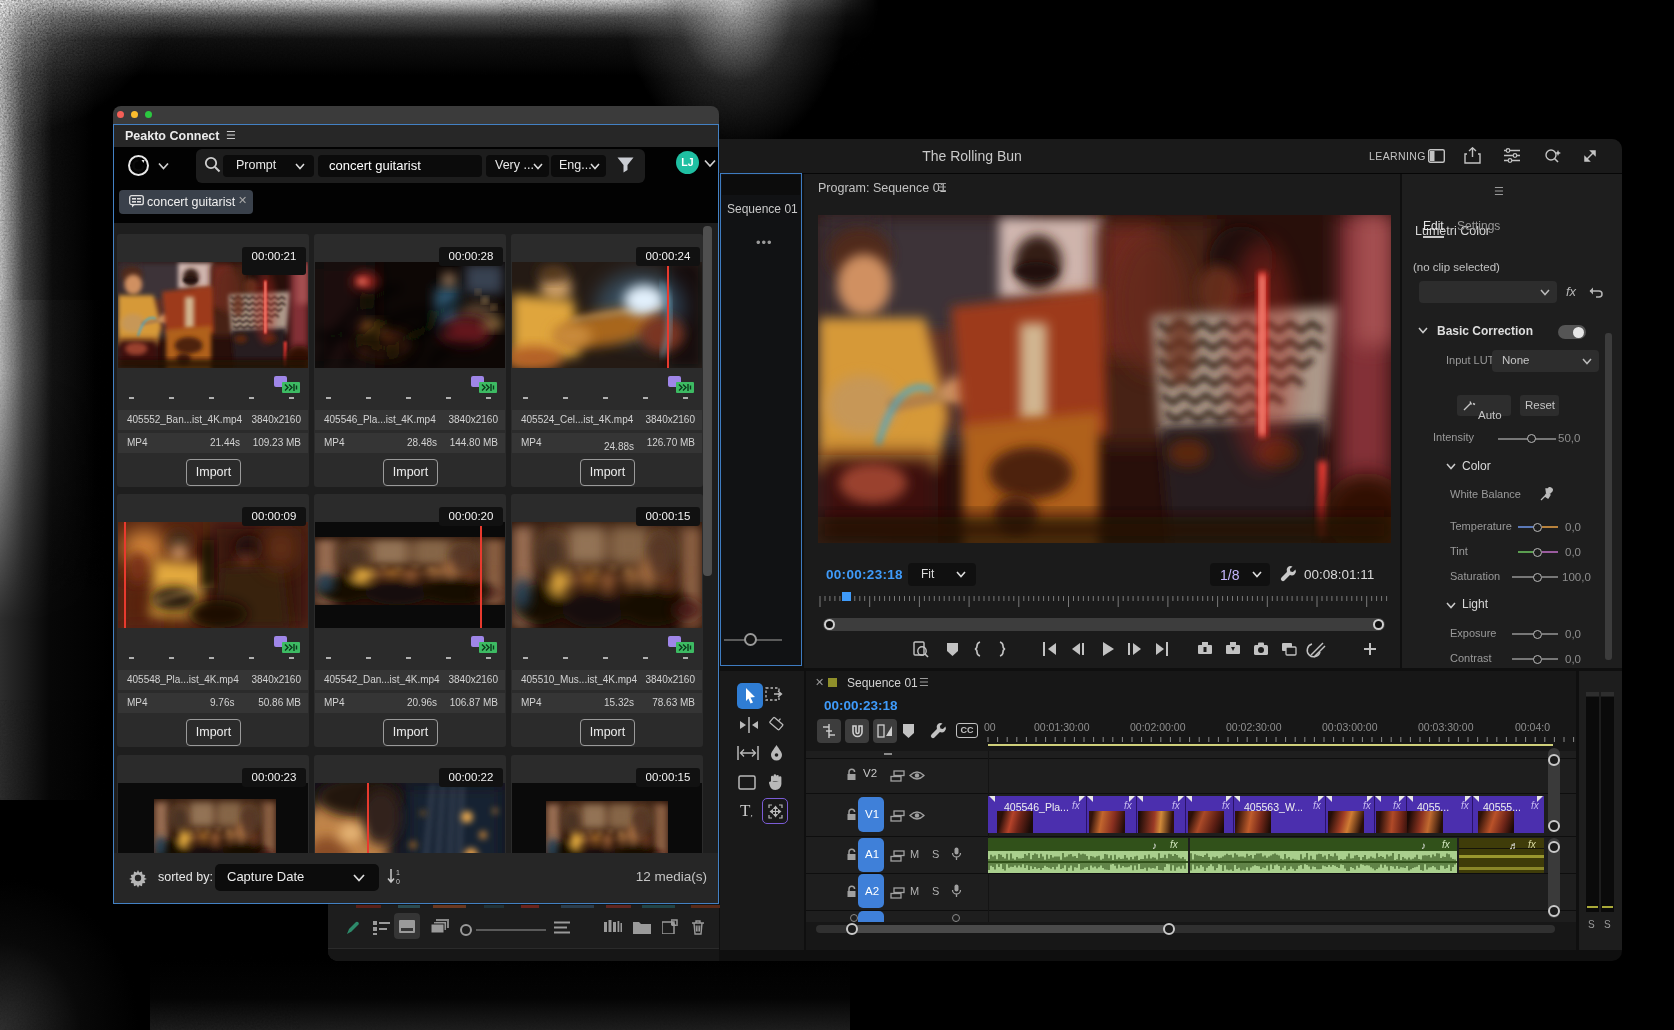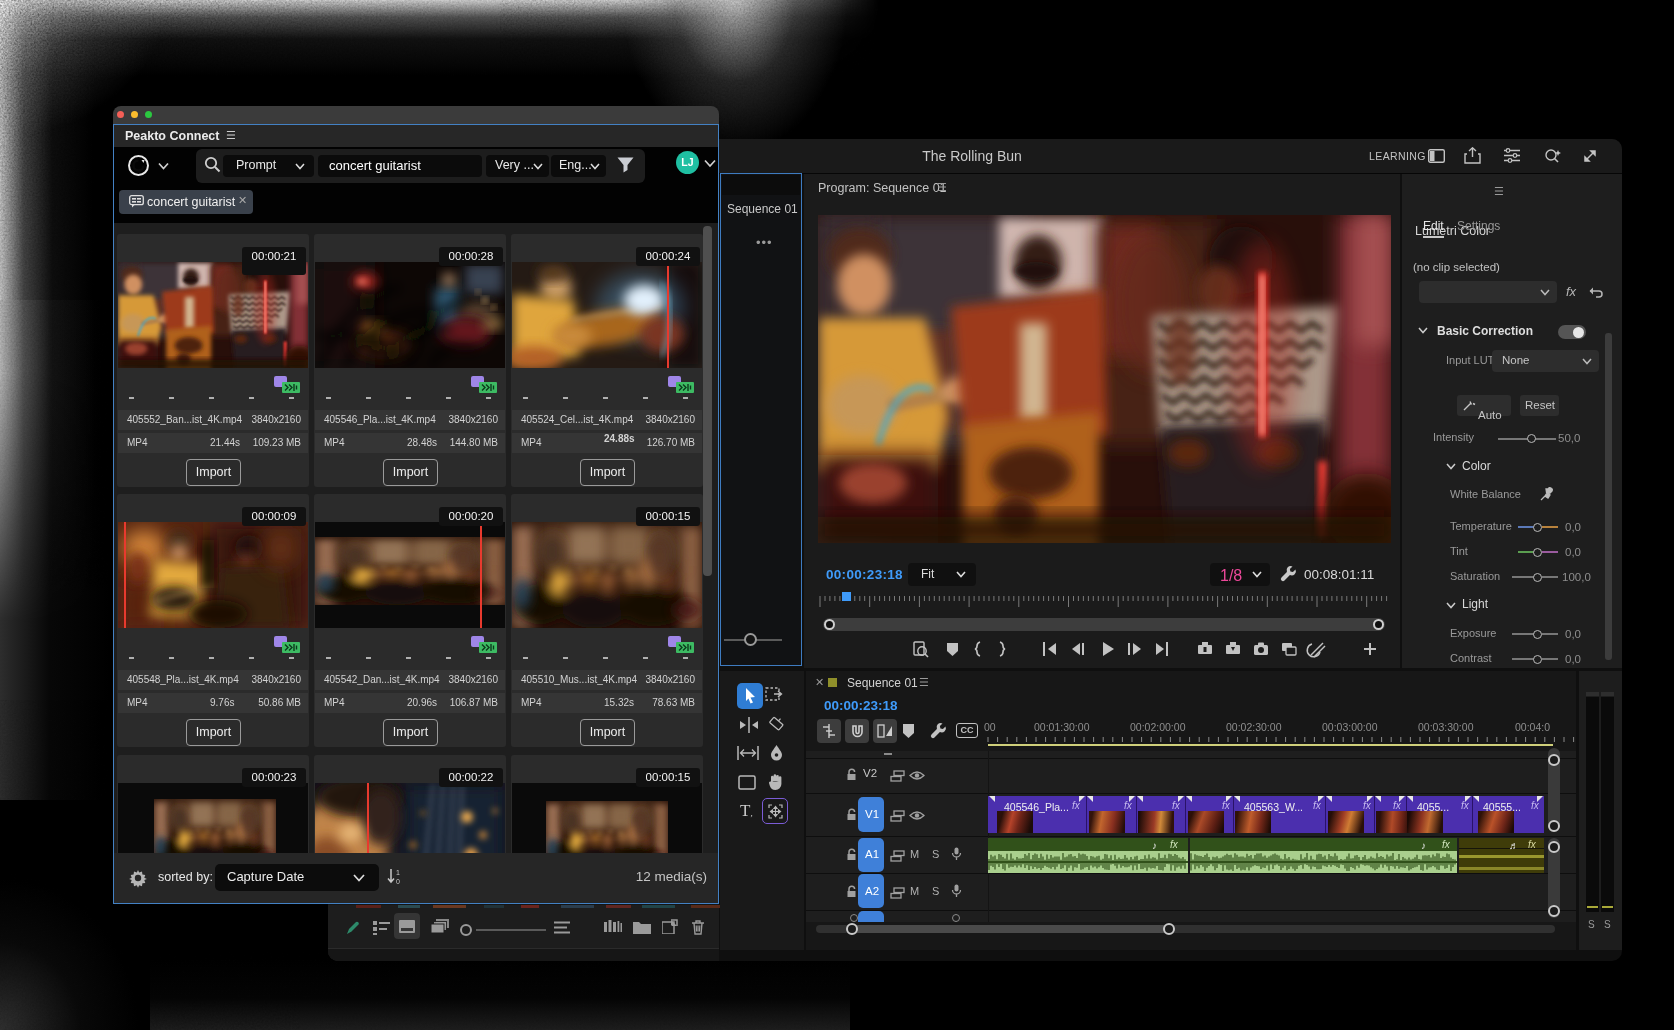--- a/index.html
+++ b/index.html
@@ -234,21 +234,21 @@
     </div>
     <div id="moncontrols">
       <div class="abs" style="left:22px;top:393px;color:#3f9bfa;font-size:13.5px;font-weight:bold;letter-spacing:0.3px;">00:00:23:18</div>
       <div class="abs" style="left:104px;top:389px;width:68px;height:23px;background:#101010;border-radius:4px;">
         <span style="position:absolute;left:13px;top:4px;color:#ddd;font-size:12px;">Fit</span>
         <svg class="abs" style="left:48px;top:8px;" width="10" height="7" viewBox="0 0 10 7">
               <path d="M1,1 L5,5.5 L9,1" stroke="#ddd" stroke-width="1.6" fill="none"></path>
             </svg>
       </div>
       <div class="abs" style="left:406px;top:389px;width:60px;height:23px;background:#101010;border-radius:4px;">
-        <span style="position:absolute;left:10px;top:4px;color:#ec4899;font-size:16px;">1/8</span>
+        <span style="position:absolute;left:10px;top:4px;color:#c4b5fd;font-size:14px;">1/8</span>
         <svg class="abs" style="left:42px;top:8px;" width="10" height="7" viewBox="0 0 10 7">
               <path d="M1,1 L5,5.5 L9,1" stroke="#ddd" stroke-width="1.6" fill="none"></path>
             </svg>
       </div>
       <svg class="abs" style="left:476px;top:391px;" width="17" height="17" viewBox="0 0 17 17">
             <path d="M15.5,4.5 a4.2,4.2 0 0 1 -5.6,5.6 L4.5,15.5 a1.8,1.8 0 0 1 -3,-3 L6.9,7.1 a4.2,4.2 0 0 1 5.6,-5.6 l-2.6,2.6 0.5,2.5 2.5,0.5 z" fill="#c8c8c8"></path>
           </svg>
       <div class="abs" style="left:500px;top:393px;color:#d9d9d9;font-size:13.5px;">00:08:01:11</div>
       <svg class="abs" style="left:14px;top:418px;" width="573" height="18" viewBox="0 0 573 18">
         <g stroke="#7a7a7a" stroke-width="1">
@@ -1324,21 +1324,21 @@
             <div class="abs" style="left:52px;top:163px;width:5px;height:2px;background:#b0b0b0;"></div>
             <div class="abs" style="left:92px;top:163px;width:5px;height:2px;background:#b0b0b0;"></div>
             <div class="abs" style="left:132px;top:163px;width:5px;height:2px;background:#b0b0b0;"></div>
             <div class="abs" style="left:172px;top:163px;width:5px;height:2px;background:#b0b0b0;"></div>
             <div class="abs" style="left:1px;top:176px;width:190px;height:20px;background:#353535;color:#d2d2d2;font-size:10px;">
               <span style="position:absolute;left:9px;top:4px;">405524_Cel...ist_4K.mp4</span>
               <span style="position:absolute;right:7px;top:4px;">3840x2160</span>
             </div>
             <div class="abs" style="left:1px;top:199px;width:190px;height:20px;background:#353535;color:#d2d2d2;font-size:10px;">
               <span style="position:absolute;left:9px;top:4px;">MP4</span>
-              <span style="position:absolute;left:92px;top:0;font-weight:bold;">24.88s</span>
+              <span style="position:absolute;left:92px;top:8px;">24.88s</span>
               <span style="position:absolute;right:7px;top:4px;">126.70 MB</span>
             </div>
             <div class="abs" style="left:69px;top:225px;width:53px;height:25px;border:1px solid #9a9a9a;border-radius:4px;color:#ececec;font-size:12.5px;text-align:center;line-height:25px;">Import</div>
           </div>
       <div class="abs" style="left:3px;top:271px;width:192px;height:253px;background:#2b2b2b;border-radius:3px;">
             <div class="abs" style="left:1px;top:28px;width:190px;height:106px;background:#0a0a0a;overflow:hidden;">
               <svg width="190" height="106" viewBox="0 0 190 106" preserveAspectRatio="none">
       <rect width="190" height="106" fill="#552410"></rect>
       <rect x="92" y="0" width="98" height="106" fill="#381608" filter="url(#b10)"></rect>
       <ellipse cx="26" cy="26" rx="22" ry="18" fill="#d8893a" filter="url(#b10)"></ellipse>

